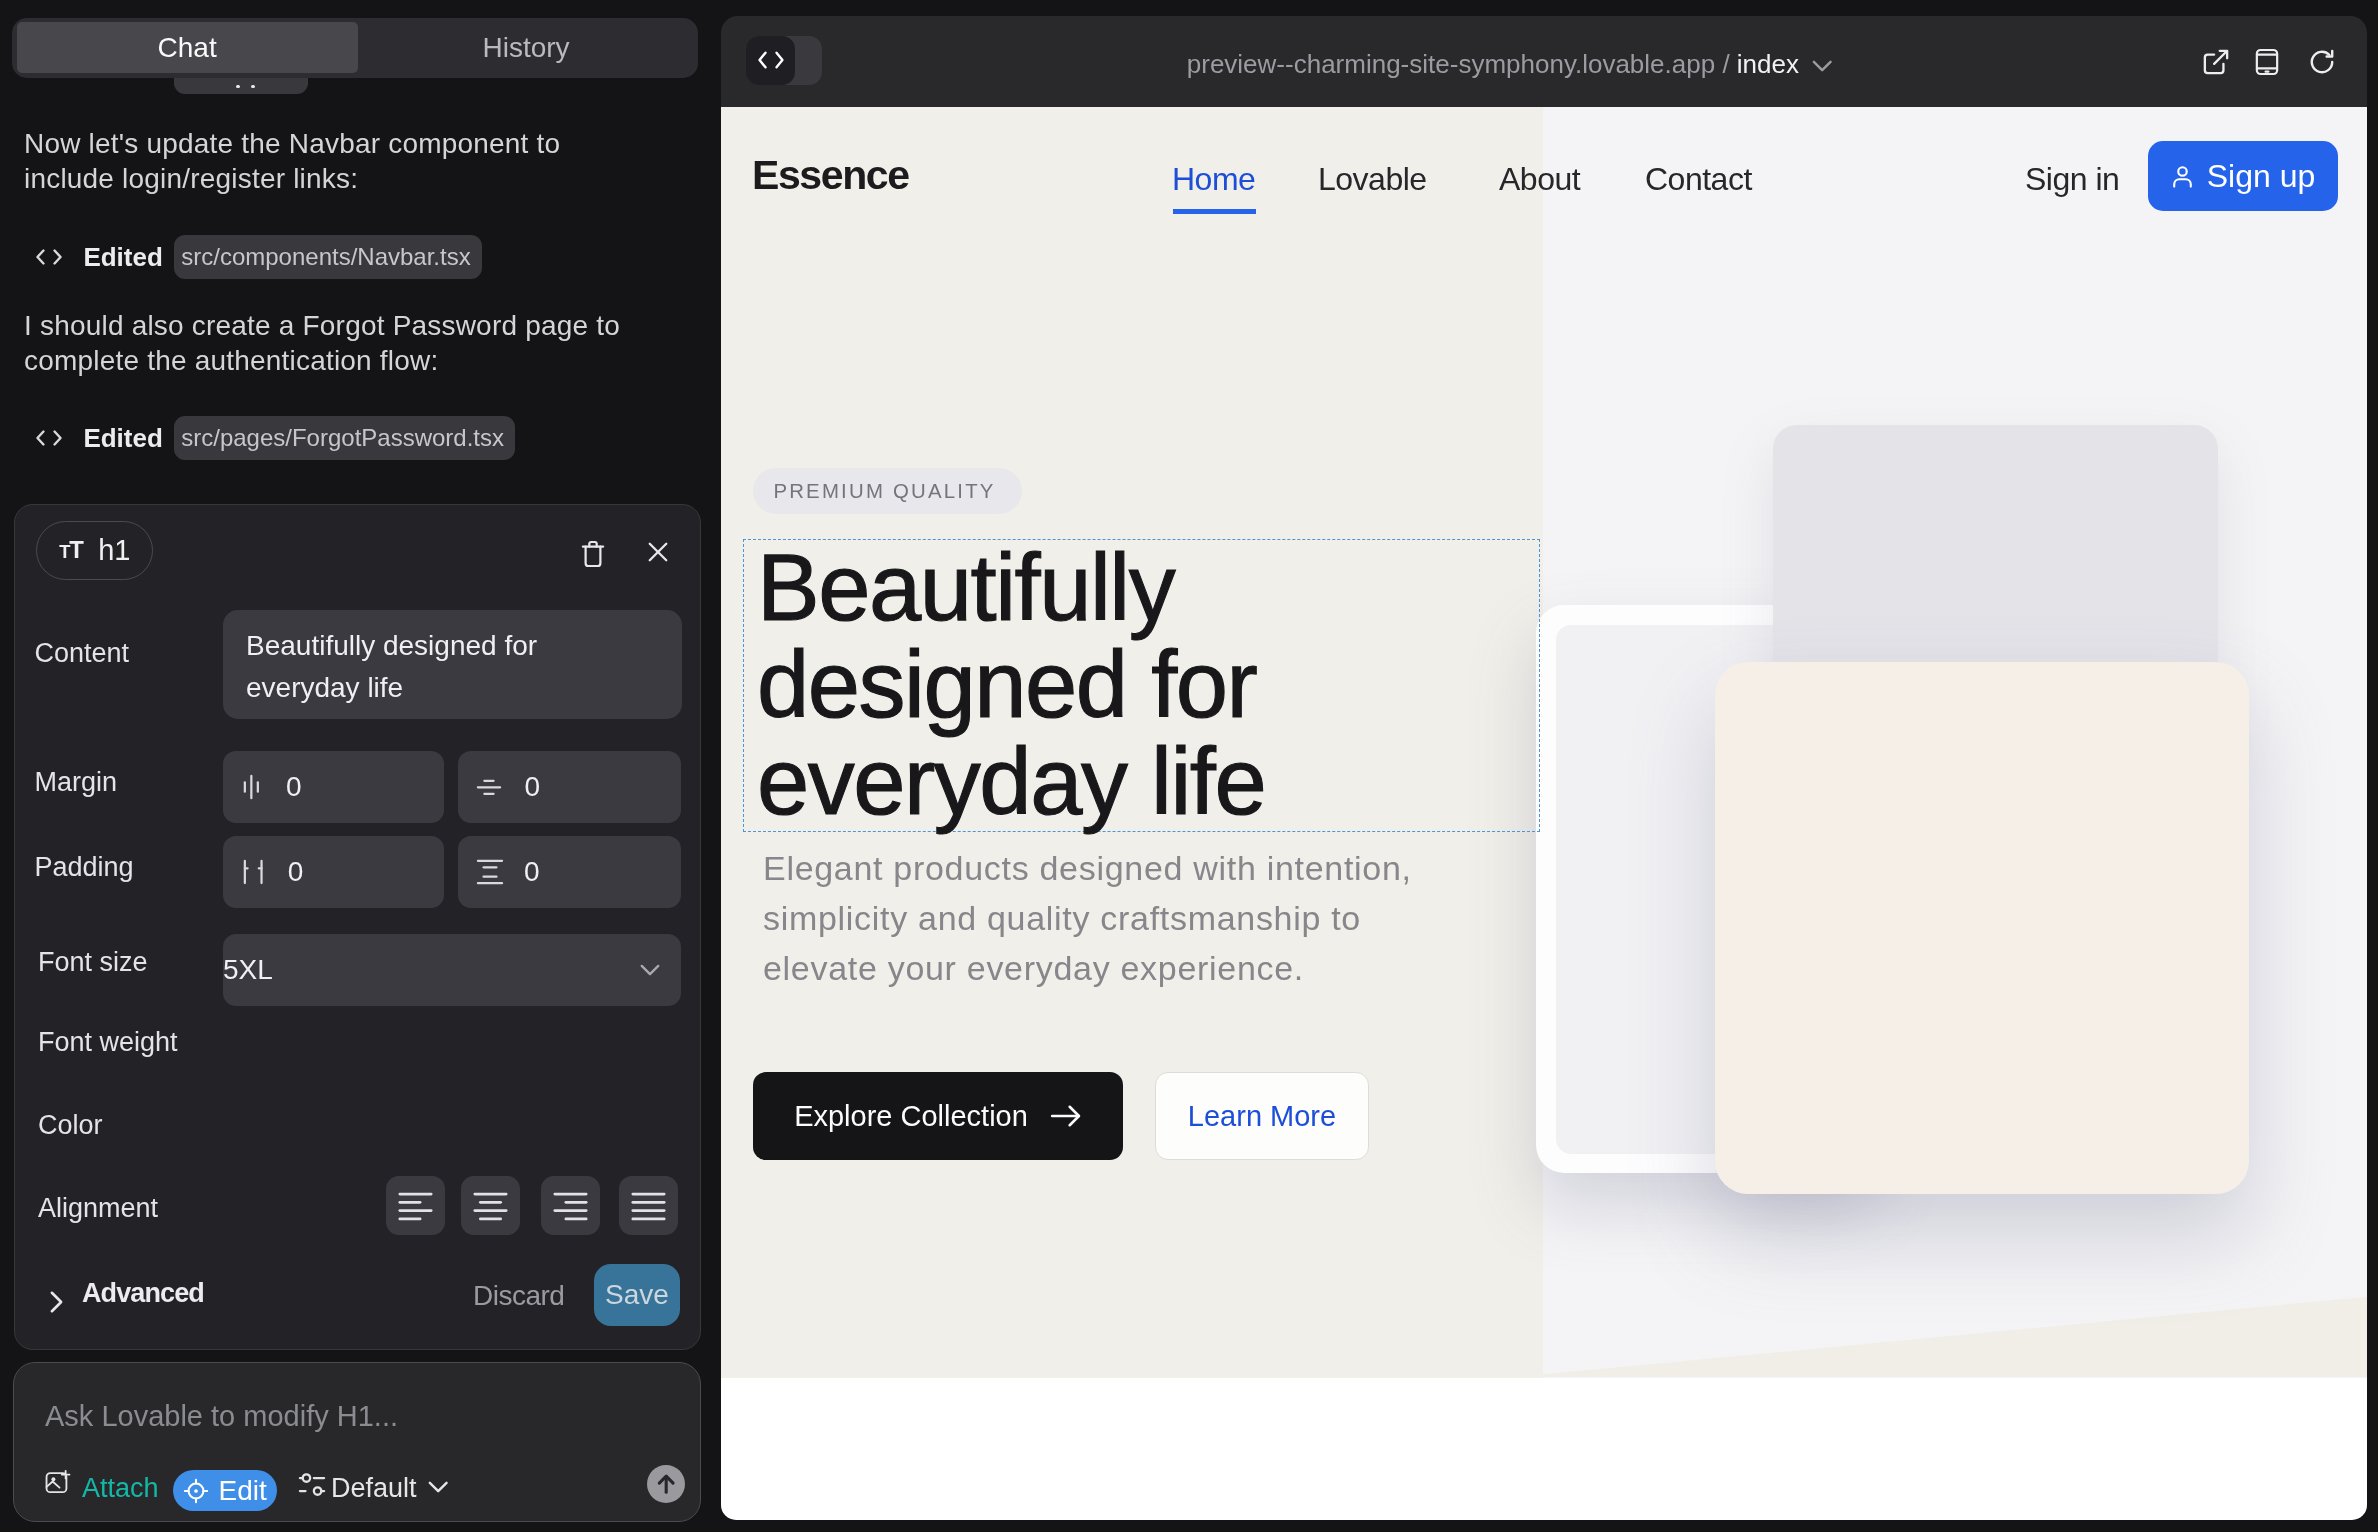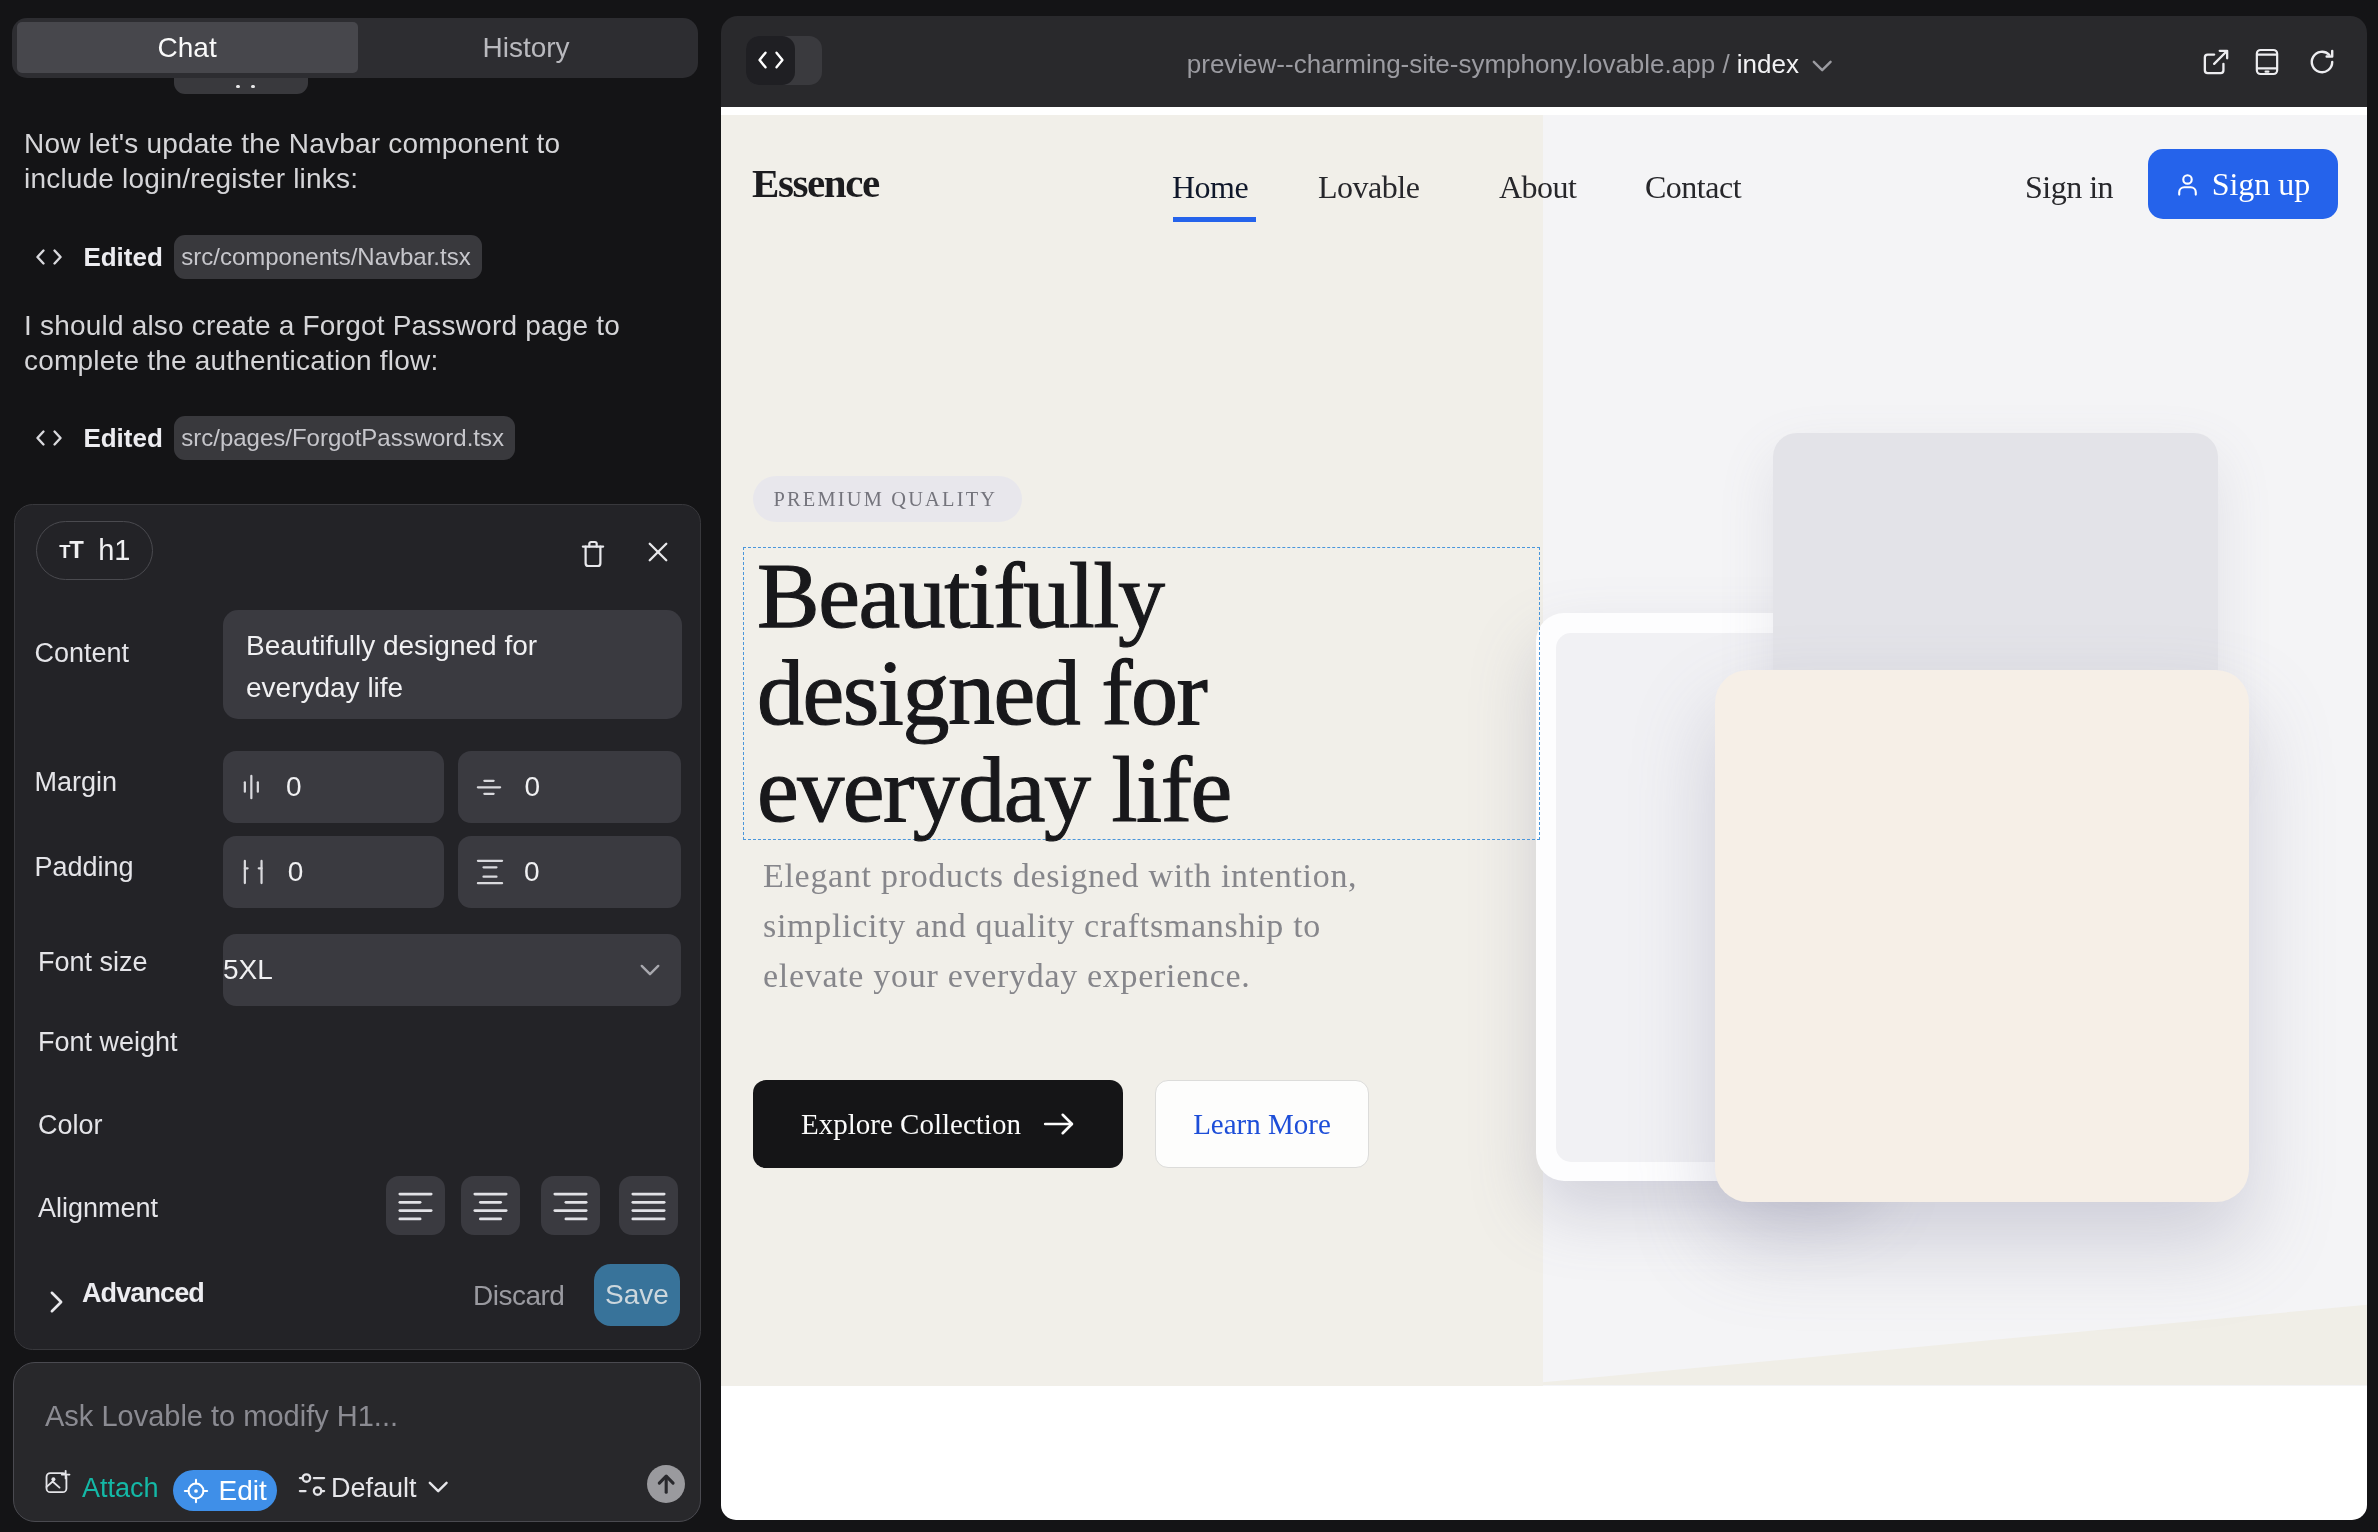--- a/index.html
+++ b/index.html
@@ -30,21 +30,21 @@
 #prompt { position:absolute; left:13px; top:1362px; width:688px; height:160px; background:#28282b; border:1.9px solid #4a4a50; border-radius:22px; }
 #editpill { position:absolute; left:159px; top:107px; width:104px; height:41px; background:#3f8fe8; border-radius:20.4px; color:#fff; font-size:28px; display:flex; align-items:center; justify-content:center; gap:9.3px; }
 #upbtn { position:absolute; left:633px; top:102px; width:38px; height:38px; border-radius:50%; background:#9a9a9e; display:flex; align-items:center; justify-content:center; }
 
 #frame { position:absolute; left:721px; top:16px; width:1646px; height:1504px; background:#29292c; border-radius:16.7px; }
 #toggle { position:absolute; left:25px; top:19.5px; width:76px; height:49px; background:#3a3a3e; border-radius:13px; }
 #toggle .lft { position:absolute; left:0; top:0; width:49px; height:49px; background:#1f1f23; border-radius:13px; display:flex; align-items:center; justify-content:center; }
 #urlbar { position:absolute; left:0; top:33px; width:1577px; text-align:center; color:#9b9ba1; font-size:26px; }
 #urlbar b { color:#f2f2f4; font-weight:normal; }
 #page { position:absolute; left:0; top:91px; width:1646px; height:1413px; background:#fff; border-radius:0 0 15px 15px; overflow:hidden; }
-#hero { position:absolute; left:0; top:8px; width:1646px; height:1271px; background:#f1efe9;font-family:Liberation Serif, serif; }
+#hero { position:absolute; left:0; top:0; width:1646px; height:1271px; background:#f1efe9; }
 #hero-r { position:absolute; left:822px; top:0; width:825px; height:1271px; background:#f4f4f6; }
 #wedge { position:absolute; left:822px; top:1136px; width:825px; height:134px; background:#f0eee7; clip-path:polygon(0 98%, 100% 40%, 100% 100%, 0 100%); }
 #card-white { position:absolute; left:815px; top:498px; width:338px; height:568px; background:#fdfdfe; border-radius:28px; box-shadow:0 32px 65px rgba(110,110,145,0.25); }
 #card-white .inner { position:absolute; left:19.5px; top:19.5px; right:19.5px; bottom:19.5px; background:#f1f1f4; border-radius:15px; }
 #card-gray { position:absolute; left:1052px; top:318px; width:445px; height:334px; background:#e3e3e8; border-radius:24px; box-shadow:0 23px 56px rgba(110,110,145,0.14); }
 #card-cream { position:absolute; left:994px; top:555px; width:534px; height:532px; background:#f6efe7; border-radius:33px; box-shadow:0 42px 83px rgba(110,110,145,0.28); }
 
 #logo { position:absolute; left:31px; top:48px; font-size:41px; line-height:1; font-weight:bold; color:#1c1c1f; letter-spacing:-1.4px; }
 .nav { position:absolute; top:56px; font-size:32px; line-height:1; color:#27272b; letter-spacing:-0.5px; }
 #underline { position:absolute; left:452px; top:102px; width:83px; height:4.6px; background:#2563eb; }
@@ -270,21 +270,21 @@
   <div id="page">
     <div id="hero">
       <div id="hero-r"></div>
       <div id="wedge"></div>
       <div id="card-white">
           <div class="inner"></div>
         </div>
       <div id="card-gray"></div>
       <div id="card-cream"></div>
       <div id="logo">Essence</div>
-      <div class="nav" style="left:451px;color:#0f172a">Home</div>
+      <div class="nav" style="left:451px;color:#1d4ed8">Home</div>
       <div id="underline"></div>
       <div class="nav" style="left:597px">Lovable</div>
       <div class="nav" style="left:778px">About</div>
       <div class="nav" style="left:924px">Contact</div>
       <div class="nav" style="left:1304px;font-size:32px">Sign in</div>
       <div id="signup">
         <svg width="23" height="25" viewBox="0 0 25 27" fill="none" stroke="#fff" stroke-width="2.3" stroke-linecap="round">
             <circle cx="12.5" cy="8" r="4.6"></circle>
             <path d="M3.5 24.5 v-2.5 a5.5 5.5 0 0 1 5.5 -5.5 h7 a5.5 5.5 0 0 1 5.5 5.5 v2.5"></path>
           </svg>

